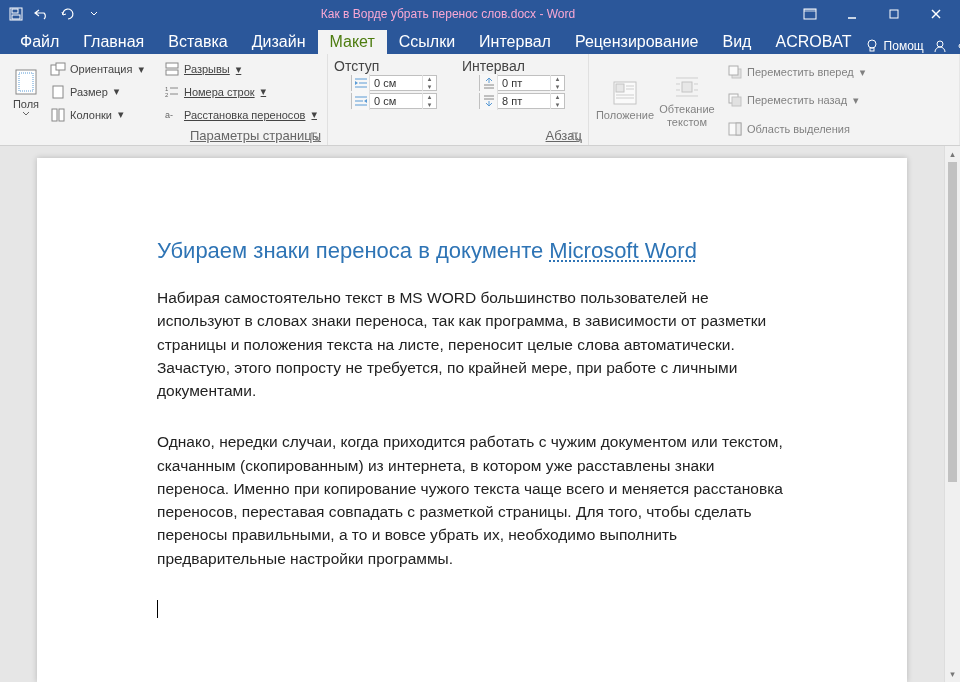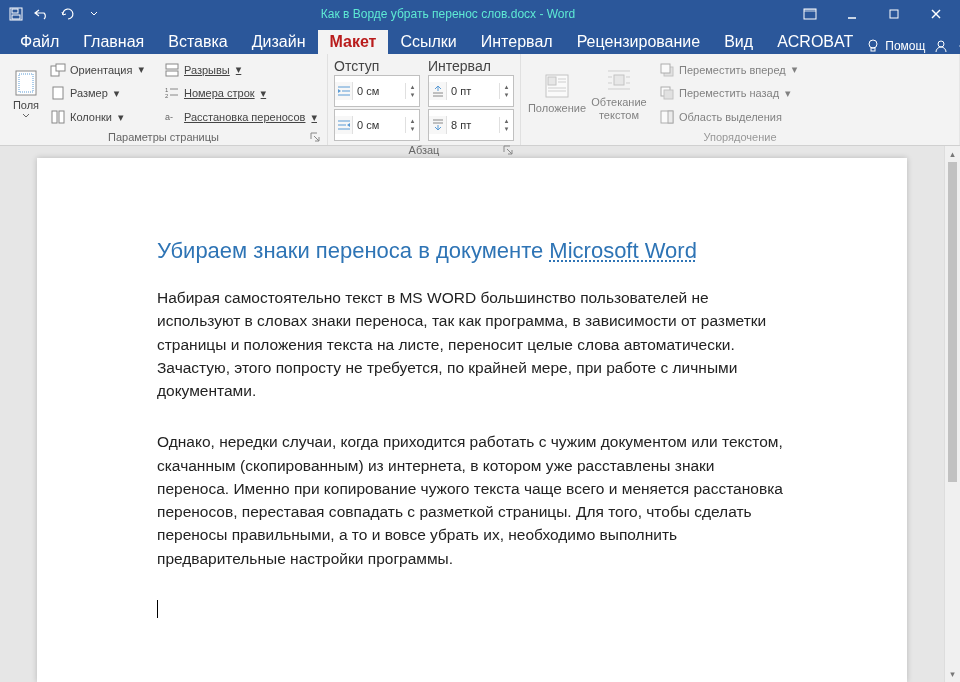--- a/index.html
+++ b/index.html
@@ -1,51 +1,51 @@
 <!DOCTYPE html>
 <html><head>
 <meta charset="utf-8">
 <style>
   * { box-sizing: border-box; margin: 0; padding: 0; font-family: "Segoe UI", Tahoma, sans-serif; }
   body { width: 960px; height: 682px; background: #fff; overflow: hidden; font-size: 12px; color: #444; }
 
   
-  .titlebar { height: 28px; background: #2b579a; display: flex; align-items: center; color: #5eead4; padding: 0 4px; }
+  .titlebar { height: 28px; background: #2b579a; display: flex; align-items: center; color: #f9a8d4; padding: 0 4px; }
   .titlebar .qat { display: flex; align-items: center; gap: 2px; }
   .titlebar .qat-item { width: 24px; height: 24px; display:flex; align-items:center; justify-content:center; cursor:pointer; }
   .titlebar .title { flex: 1; text-align: center; font-size: 12px; }
   .titlebar .wincontrols { display: flex; gap: 2px; }
   .titlebar .wincontrols .winbtn { width: 40px; height: 24px; display:flex; align-items:center; justify-content:center; cursor:pointer; }
 
   
   .tabsrow { height: 26px; background: #2b579a; display:flex; align-items:flex-end; padding-left: 8px; }
   .tab { height: 24px; padding: 0 12px; color:#fff; font-size: 16px; display:flex; align-items:center; cursor:pointer; }
-  .tab.active { background: #f3f3f3; color: #b91c1c; font-weight: bold; }
+  .tab.active { background: #f3f3f3; color: #4d7c0f; }
   .tabright { margin-left: auto; display:flex; align-items:center; gap: 8px; padding-right: 12px; color:#fff; }
   .tabright .help { display:flex; align-items:center; gap:4px; }
   .tabright .icon-small { width:16px; height:16px; display:flex; align-items:center; justify-content:center; }
 
   
   .ribbon { height: 92px; background: #f3f3f3; border-bottom: 1px solid #d0d0d0; display:flex; }
   .group { border-right: 1px solid #e0e0e0; padding: 4px 6px 2px 6px; display:flex; flex-direction:column; }
   .group-body { flex:1; display:flex; }
-  .group-label { text-align:center; font-size: 11px; color:#666; padding-top:2px; position:relative; }
+  .group-label { text-align:right; font-size: 13px; color:#666; padding-top:2px; position:relative;text-decoration:underline; }
   .group-label .launcher { position:absolute; right:0; bottom:0; width:12px; height:12px; display:flex; align-items:center; justify-content:center; cursor:pointer; }
 
   .bigbtn { width: 40px; display:flex; flex-direction:column; align-items:center; justify-content:center; gap:2px; cursor:pointer; padding: 2px; }
   .bigbtn .icon24 { width:28px; height:28px; display:flex; align-items:center; justify-content:center; }
   .bigbtn .lbl { font-size:11px; color:#444; text-align:center; line-height:1.1; }
 
   .col3 { display:flex; flex-direction:column; justify-content:space-around; }
   .smallbtn { height: 22px; display:flex; align-items:center; gap:4px; padding: 0 4px; cursor:pointer; white-space:nowrap; font-size:11px; color:#444; }
   .smallbtn .icon16 { width:16px; height:16px; display:flex; align-items:center; justify-content:center; }
   .dd { margin-left:2px; }
   .paralabel { font-size:14px; color:#444; }
 
-  .spinctrl { display:flex; align-items:center; height:32px; border:1px solid #c0c0c0; background:#fff; margin:1px 0; }
+  .spinctrl { display:flex; align-items:center; height:16px; border:1px solid #c0c0c0; background:#fff; margin:1px 17px; }
   .spinctrl .spicon { width:18px; height:18px; display:flex; align-items:center; justify-content:center; background:#f7f7f7; border-right:1px solid #e0e0e0; }
   .spinctrl .spval { width:52px; padding-left:4px; font-size:11px; color:#333; }
   .spinctrl .sparrows { width:14px; display:flex; flex-direction:column; border-left:1px solid #e0e0e0; font-size:7px; color:#666; line-height:8px; text-align:center; cursor:pointer; }
 
   
   .docarea { height: calc(682px - 28px - 26px - 92px); background:#e6e6e6; display:flex; }
   .page { background:#fff; margin: 12px auto 0 auto; width: 870px; box-shadow: 0 0 6px rgba(0,0,0,0.2); padding: 80px 120px 40px 120px; }
   .doc-h1 { color:#2e74b5; font-size: 22px; font-weight: 400; margin-bottom: 22px; }
   .doc-h1 a { color:#2e74b5; text-decoration: underline; text-decoration-style: dotted; }
   .doc-p { font-size: 15.5px; color:#222; line-height: 1.5; margin-bottom: 28px; }
@@ -375,23 +375,20 @@
           <span class="icon16">
               <svg width="14" height="14" viewBox="0 0 14 14">
                 <rect x="1" y="1" width="12" height="12" fill="#fff" stroke="#888"></rect>
                 <rect x="8" y="1" width="5" height="12" fill="#e8e8e8" stroke="#888"></rect>
               </svg>
             </span>
           <span>Область выделения</span>
         </div>
       </div>
     </div>
-    <div class="group-label">
-      <span>Упорядочение</span>
-    </div>
   </div>
 
 </div>
 
 <div class="docarea">
   <div style="flex:1; overflow:hidden; display:flex; justify-content:center;">
     <div class="page">
       <h1 class="doc-h1">
         <span>Убираем знаки переноса в документе </span><a>Microsoft Word</a>
       </h1>

